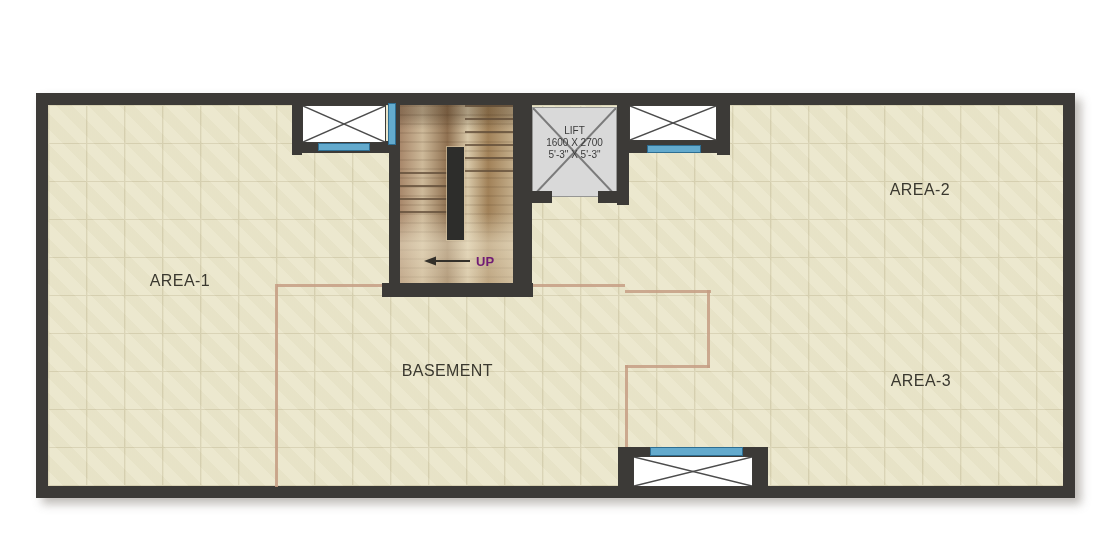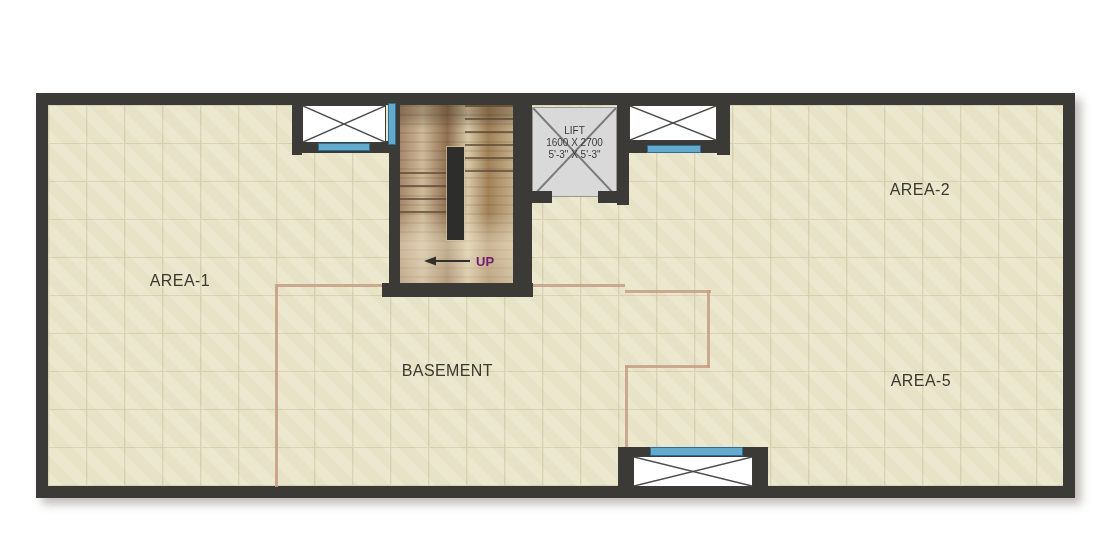--- a/index.html
+++ b/index.html
@@ -137,16 +137,16 @@
   <div class="abs wall" style="left:753px;top:412px;width:15px;height:40px;"></div>
   <div class="abs xbox" style="left:633px;top:421px;width:120px;height:31px;">
     <svg class="x-svg" viewBox="0 0 100 100" preserveAspectRatio="none">
       <line x1="0" y1="0" x2="100" y2="100"></line>
       <line x1="0" y1="100" x2="100" y2="0"></line>
     </svg>
   </div>
 
   <div class="abs room-label" style="left:110px;top:237px;width:100px;">AREA-1</div>
   <div class="abs room-label" style="left:850px;top:146px;width:100px;">AREA-2</div>
-  <div class="abs room-label" style="left:851px;top:337px;width:100px;">AREA-5</div>
+  <div class="abs room-label" style="left:851px;top:337px;width:100px;">AREA-3</div>
   <div class="abs room-label" style="left:368px;top:327px;width:125px;">BASEMENT</div>
 
 </div>
 
 </body></html>

